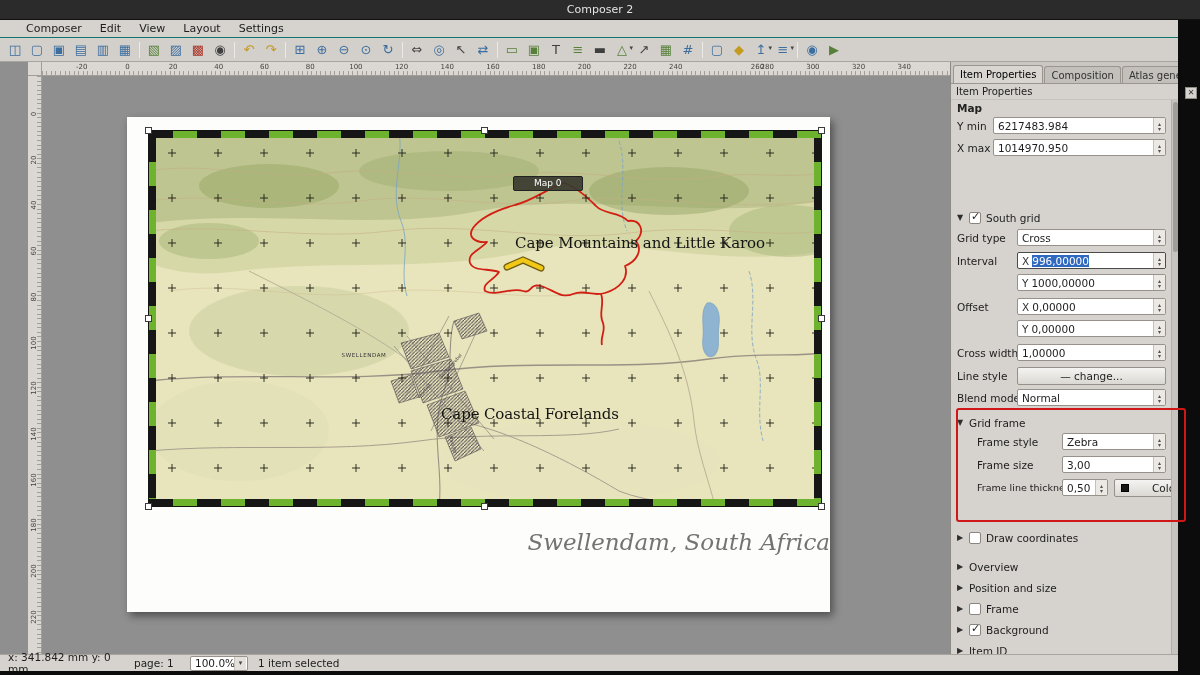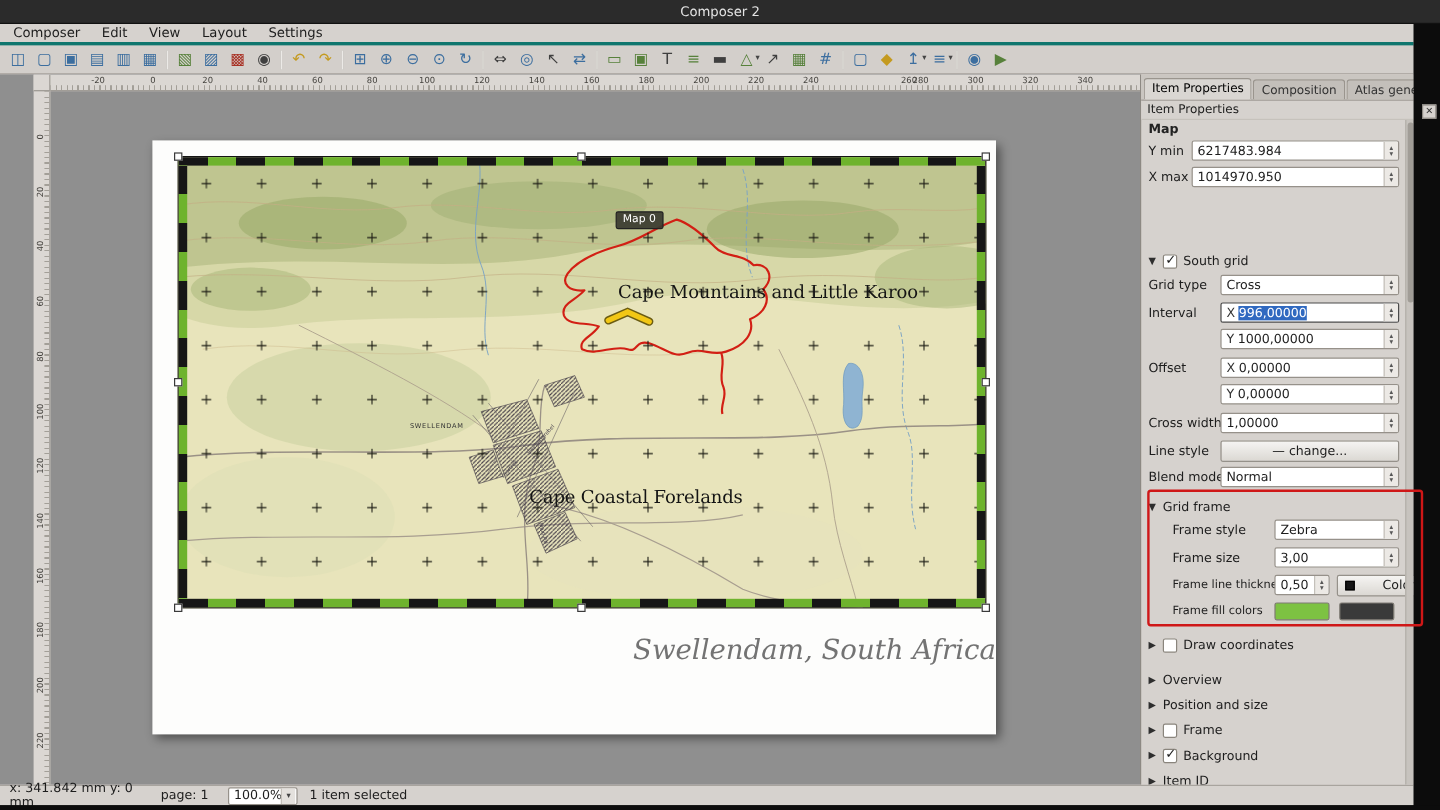--- a/index.html
+++ b/index.html
@@ -7,21 +7,21 @@
   body { font-family:"DejaVu Sans","Liberation Sans",sans-serif; font-size:11px; color:#1d1d1d; background:#0c0c0c; }
   #app { position:relative; width:1200px; height:675px; background:#0c0c0c; }
 
   
   .titlebar { position:absolute; left:0; top:0; width:1200px; height:20px; background:#2b2b2b; border-bottom:1px solid #111;
               display:flex; align-items:center; justify-content:center; color:#e4e4e4; font-size:11px; }
 
   
   .window { position:absolute; left:0; top:20px; width:1178px; height:651px; background:#d6d2ce; }
 
-  .menubar { height:18px; display:flex; align-items:center; background:#d6d2ce; border-bottom:3px solid #0f766e; padding-left:2px; }
+  .menubar { height:18px; display:flex; align-items:center; background:#d6d2ce; border-bottom:1px solid #0f766e; padding-left:17px; }
   .menuitem { padding:1px 9px; cursor:default; }
 
   .toolbar { height:24px; display:flex; align-items:center; background:#d3cfcb; border-bottom:1px solid #a8a49e; padding-left:4px; }
   .ticon { width:22px; height:20px; display:inline-flex; align-items:center; justify-content:center; font-size:13px; line-height:20px;
            border:1px solid transparent; border-radius:2px; position:relative; cursor:default; }
   .ticon .caret { font-style:normal; font-size:7px; position:absolute; right:-1px; bottom:1px; color:#444; }
   .tsep { width:1px; height:16px; background:#a5a19b; border-right:1px solid #eceae7; margin:0 3px; display:inline-block; }
   .t-blue{color:#3c6e9f} .t-yellow{color:#c49a1f} .t-green{color:#57813b} .t-red{color:#a93226} .t-dark{color:#3f3f3f}
 
   
@@ -41,21 +41,21 @@
   
   .page { position:absolute; left:127px; top:55px; width:703px; height:495px; background:#fdfdfc; box-shadow:3px 4px 8px rgba(0,0,0,.45); }
   .map-item { position:absolute; left:21px; top:13px; width:674px; height:377px; border:1px solid #141414; background:#e5e1b6; }
   .map-item svg { position:absolute; left:0; top:0; width:672px; height:375px; }
   .zf { position:absolute; z-index:3; }
   .zf-top    { left:0; top:0; width:672px; height:7px; background:repeating-linear-gradient(90deg,#161616 0 24px,#6eb32d 24px 48px); }
   .zf-bottom { left:0; bottom:0; width:672px; height:7px; background:repeating-linear-gradient(90deg,#161616 0 24px,#6eb32d 24px 48px); }
   .zf-left   { left:0; top:7px; width:7px; height:361px; background:repeating-linear-gradient(180deg,#161616 0 24px,#6eb32d 24px 48px); }
   .zf-right  { right:0; top:7px; width:7px; height:361px; background:repeating-linear-gradient(180deg,#161616 0 24px,#6eb32d 24px 48px); }
   .map-tooltip { position:absolute; left:386px; top:59px; z-index:6; background:rgba(58,58,48,.92); color:#fff; font-size:9px;
-                 padding:1px 5px 2px; border-radius:2px; border:1px solid #222; white-space:nowrap; }
+                 padding:1px 20px 2px; border-radius:2px; border:1px solid #222; white-space:nowrap; }
   .hnd { position:absolute; width:7px; height:7px; background:#fff; border:1px solid #3a3a3a; z-index:7; }
   .page-title { position:absolute; left:0; top:409px; width:703px; height:32px; text-align:right; font-family:"DejaVu Serif","Liberation Serif",serif;
                 font-style:italic; font-size:23px; color:#737373; line-height:32px; }
 
   
   .panel { position:relative; width:228px; height:592px; background:#d6d2ce; border-left:1px solid #8d8983; }
   .ptabs { height:22px; display:flex; align-items:flex-end; padding-left:2px; border-bottom:1px solid #9a958e; background:#cac6c1; }
   .ptab { font-size:10px; padding:3px 6px 2px; background:#c3bfba; border:1px solid #9a958e; border-bottom:none; border-radius:3px 3px 0 0; margin-right:1px; white-space:nowrap; color:#333; }
   .ptab.active { background:#d9d6d2; color:#000; padding-bottom:3px; }
   .ptitle { height:16px; display:flex; align-items:center; padding-left:5px; font-size:10px; background:#d6d2ce; border-bottom:1px solid #c6c2bc; }
@@ -451,25 +451,20 @@
                   <i>▴</i>
                   <i>▾</i>
                 </span>
             </div>
             <div class="btn colorbtn" style="margin-left:6px;flex:1">
               <span class="swatch-mini"></span>
               <span>Color...</span>
             </div>
           </div>
 
-          <div class="prow" style="top:400px;left:26px">
-            <span class="plabel" style="width:85px;font-size:9.5px">Frame fill colors</span>
-            <div class="swbtn" style="background: rgb(125, 194, 66);"></div>
-            <div class="swbtn" style="margin-left: 8px; background: rgb(58, 58, 58);"></div>
-          </div>
 
           <div class="prow" style="top:428px">
             <span class="tri">▶</span>
             <span class="check"></span>
             <span class="plabel">Draw coordinates</span>
           </div>
 
           <div class="prow" style="top:457px">
             <span class="tri">▶</span>
             <span class="plabel">Overview</span>

